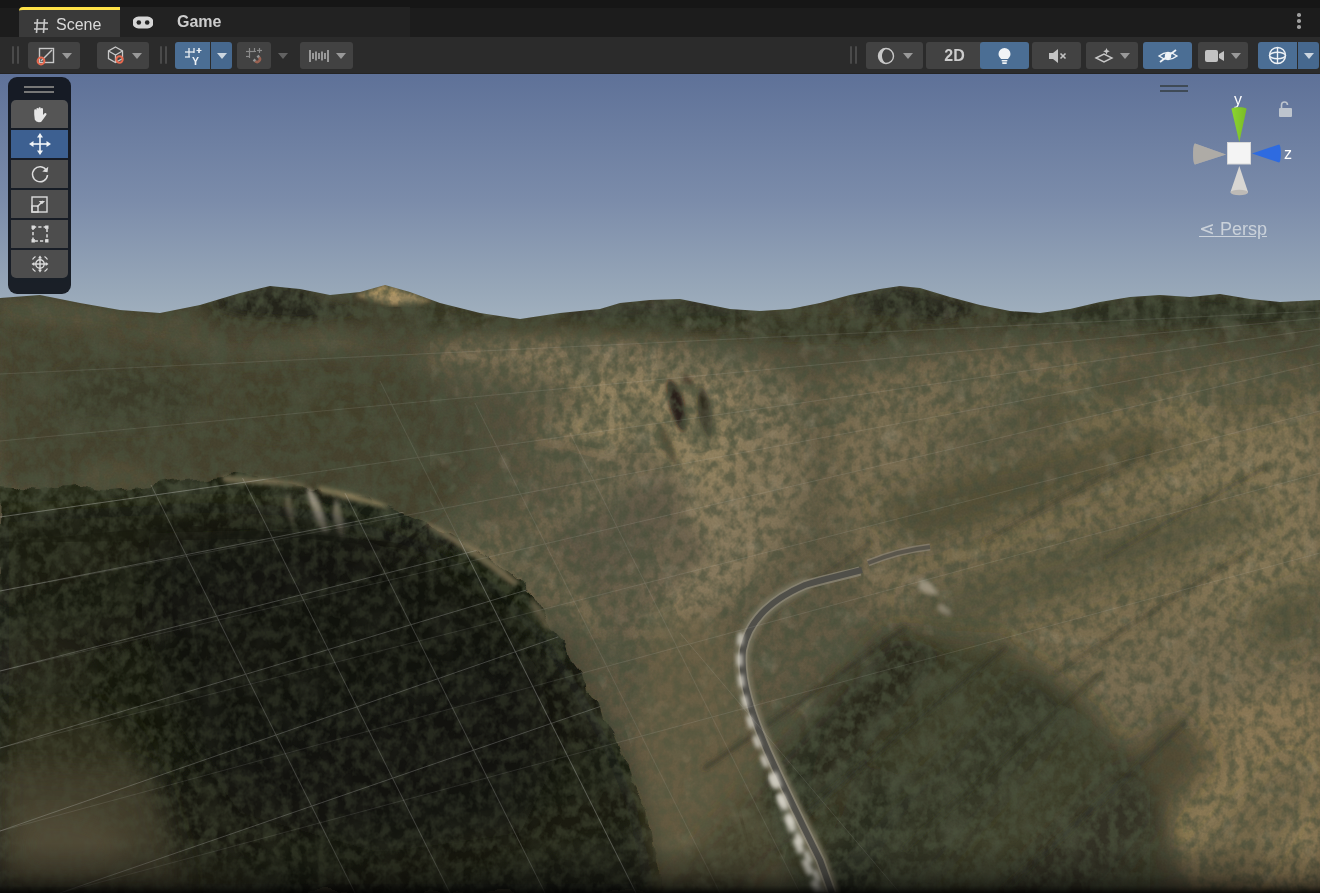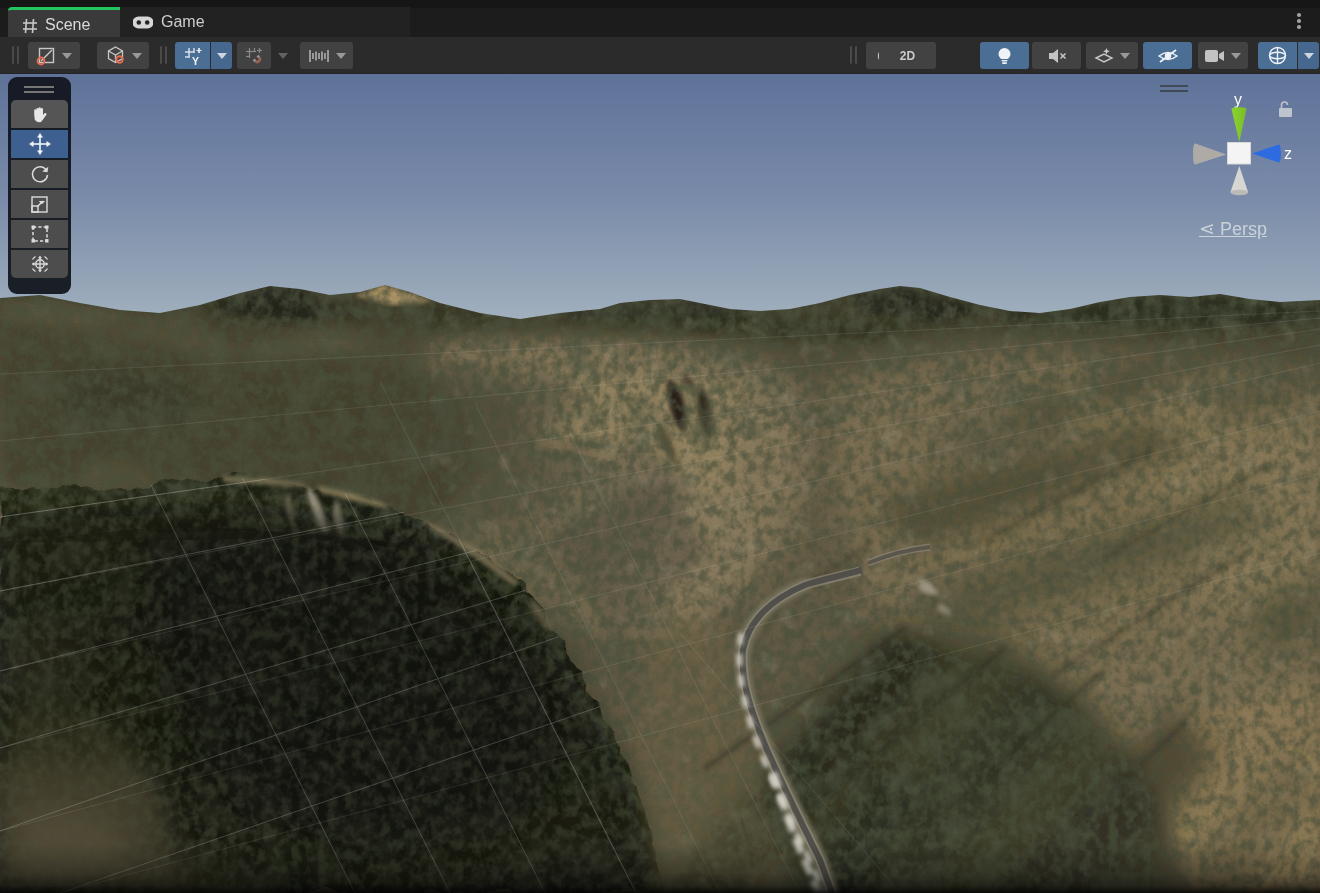--- a/index.html
+++ b/index.html
@@ -1,20 +1,20 @@
 <!DOCTYPE html>
 <html><head>
 <meta charset="utf-8">
 <style>
   html,body{margin:0;padding:0;background:#191919;font-family:"Liberation Sans",sans-serif;}
   #app{position:relative;width:1320px;height:893px;overflow:hidden;background:#191919;}
   
   #tabbar{position:absolute;left:0;top:0;width:1320px;height:37px;background:#1c1c1c;}
   #tabbar .strip{position:absolute;left:0;top:0;width:1320px;height:8px;background:#161616;}
-  .tab-active{position:absolute;left:8px;top:7px;width:139px;height:30px;background:#3a3a3a;border-top:3px solid #22c55e;border-radius:4px 4px 0 0;display:flex;align-items:center;color:#dadada;font-size:16px;}
+  .tab-active{position:absolute;left:19px;top:7px;width:139px;height:30px;background:#3a3a3a;border-top:3px solid #fde047;border-radius:4px 4px 0 0;display:flex;align-items:center;color:#dadada;font-size:16px;}
   .tab-active .txt{margin-left:37px;}
   .tab-game{position:absolute;left:120px;top:7px;width:290px;height:30px;background:#222222;display:flex;align-items:center;color:#cdcdcd;font-size:16px;}
   .tab-game .txt{margin-left:34px;}
   
   
   #toolbar{position:absolute;left:0;top:37px;width:1320px;height:36px;background:#2b2b2b;border-bottom:1px solid #242424;}
   .tbtn{position:absolute;top:5px;height:27px;background:#424242;border-radius:3px;display:flex;align-items:center;justify-content:center;}
   .tbtn.blue{background:#4b6e94;}
   .tbtn.blue2{background:#46688e;}
   .grip{position:absolute;top:9px;width:2px;height:18px;background:#4a4a4a;border-radius:1px;}
@@ -318,21 +318,21 @@
           </g>
         </svg>
       <span class="txt">Scene</span>
     </div>
     <div class="tab-game">
       <svg style="position:absolute;left:13px;top:9px" width="20" height="13" viewBox="0 0 20 13">
           <path d="M5.5 0.5 h9 a5.5 5.5 0 0 1 0 12 h-9 a5.5 5.5 0 0 1 0 -12 Z" fill="#d6d6d6"></path>
           <circle cx="5.8" cy="6.5" r="2.3" fill="#242424"></circle>
           <circle cx="14.2" cy="6.5" r="2.3" fill="#242424"></circle>
         </svg>
-      <span class="txt" style="margin-left:41px;">Game</span>
+      <span class="txt" style="margin-left:57px;font-weight:bold;">Game</span>
     </div>
     <div style="position:absolute;left:1297px;top:13px;width:4px;">
       <div style="width:3.5px;height:3.5px;border-radius:50%;background:#9f9f9f;margin-bottom:2.5px;"></div>
       <div style="width:3.5px;height:3.5px;border-radius:50%;background:#9f9f9f;margin-bottom:2.5px;"></div>
       <div style="width:3.5px;height:3.5px;border-radius:50%;background:#9f9f9f;"></div>
     </div>
   </div>
 
   <div id="toolbar">
     <div class="grip" style="left:12px"></div>
@@ -419,21 +419,21 @@
 
     <div class="grip" style="left:850px"></div>
     <div class="grip" style="left:855px"></div>
     <div class="tbtn" style="left:866px;width:57px;">
       <svg width="20" height="20" viewBox="0 0 20 20">
           <circle cx="10" cy="10" r="7.5" fill="none" stroke="#c8c8c8" stroke-width="1.4"></circle>
           <path d="M10 2.5 a7.5 7.5 0 0 0 0 15 a9 9 0 0 1 0 -15" fill="#c8c8c8"></path>
         </svg>
       <div class="arrow" style="margin-left:7px"></div>
     </div>
-    <div class="tbtn" style="left:879px;width:57px;color:#ccc;font-weight:bold;font-size:12px;">2D</div>
+    <div class="tbtn" style="left:926px;width:57px;color:#ccc;font-weight:bold;font-size:16px;">2D</div>
     <div class="tbtn blue" style="left:980px;width:49px;">
       <svg width="17" height="20" viewBox="0 0 17 20">
           <path d="M8.5 2 a6 6 0 0 1 6 6 c0 2.5-1.8 3.8-2.5 5 l-7 0 c-0.7-1.2-2.5-2.5-2.5-5 a6 6 0 0 1 6-6Z" fill="#f0f3f6"></path>
           <rect x="5.5" y="14" width="6" height="1.6" rx="0.8" fill="#f0f3f6"></rect>
           <rect x="6" y="16.3" width="5" height="1.6" rx="0.8" fill="#f0f3f6"></rect>
         </svg>
     </div>
     <div class="tbtn" style="left:1032px;width:49px;">
       <svg width="20" height="18" viewBox="0 0 20 18">
           <path d="M2 6 L6 6 L11 2 L11 16 L6 12 L2 12 Z" fill="#c3c3c3"></path>

